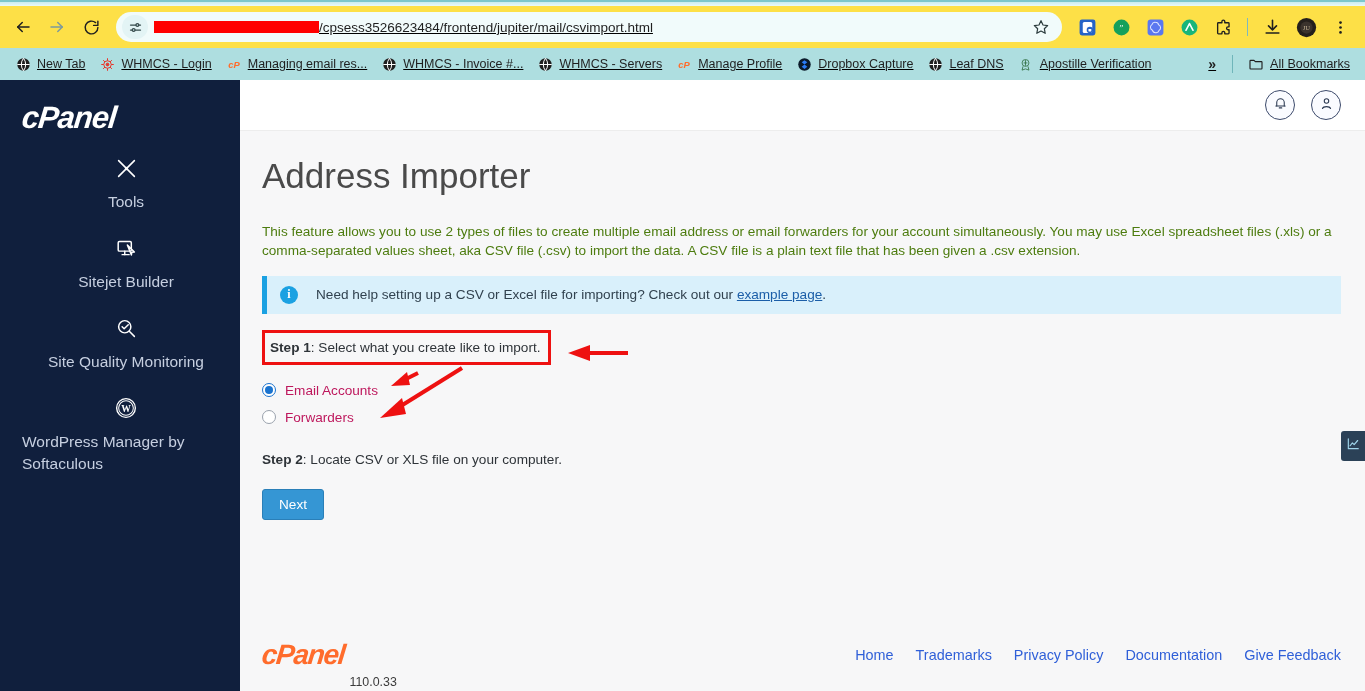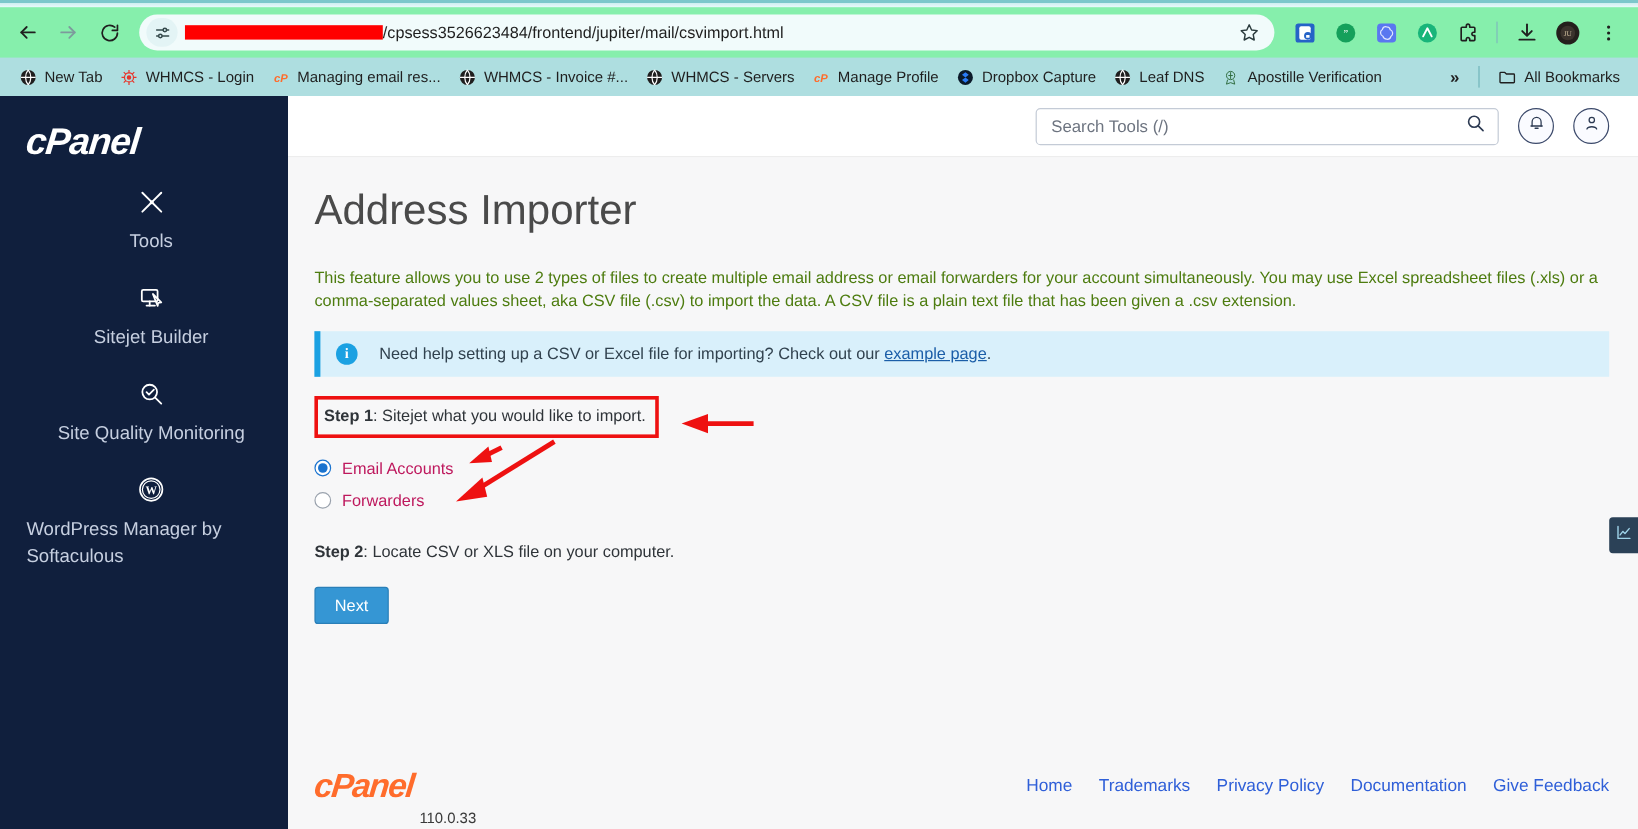--- a/index.html
+++ b/index.html
@@ -7,22 +7,23 @@
     margin: 0; padding: 0;
     width: 1365px; height: 691px;
     overflow: hidden;
     font-family: "Liberation Sans", sans-serif;
     background: #ffffff;
   }
 
   
   #browser-chrome {
     width: 1365px;
-    background: #86efac;
+    background: #fde047;
     position: relative;
+    text-decoration: underline;
   }
   #tabstrip-sliver {
     height: 6px;
     width: 100%;
     background: linear-gradient(to bottom, #7cc7cb 0%, #7cc7cb 40%, #cdeef0 41%, #e9f9fa 100%);
   }
   #toolbar {
     height: 42px;
     display: flex;
     align-items: center;
@@ -631,29 +632,20 @@
             <text x="12" y="16.2" font-size="10.5" font-weight="bold" fill="#fff" text-anchor="middle" font-family="Liberation Serif, serif">W</text>
           </svg>
       </span>
       <span class="si-label">WordPress Manager by Softaculous</span>
     </div>
   </nav>
 
   <div id="main">
 
     <div id="main-header">
-      <div id="search-box">
-        <input id="search-input" type="text" placeholder="Search Tools (/)" style="">
-        <span>
-          <svg width="17" height="17" viewBox="0 0 24 24" fill="none" stroke="#2c3a52" stroke-width="1.9" stroke-linecap="round">
-              <circle cx="10.5" cy="10.5" r="6.5"></circle>
-              <path d="M15.3 15.3L21 21"></path>
-            </svg>
-        </span>
-      </div>
       <div class="hdr-circle">
         <span>
           <svg width="15" height="15" viewBox="0 0 24 24" fill="none" stroke="#2c3a52" stroke-width="1.7" stroke-linecap="round" stroke-linejoin="round">
               <path d="M6 16V10.5a6 6 0 0 1 12 0V16"></path>
               <path d="M4.5 16h15"></path>
               <path d="M10 19h4"></path>
             </svg>
         </span>
       </div>
       <div class="hdr-circle">
@@ -670,21 +662,21 @@
       <h1 id="page-title">Address Importer</h1>
 
       <p id="intro-text">This feature allows you to use 2 types of files to create multiple email address or email forwarders for your account simultaneously. You may use Excel spreadsheet files (.xls) or a comma-separated values sheet, aka CSV file (.csv) to import the data. A CSV file is a plain text file that has been given a .csv extension.</p>
 
       <div id="info-alert">
         <span id="info-icon">i</span>
         <span><span>Need help setting up a CSV or Excel file for importing? Check out our </span><a href="#">example page</a><span>.</span></span>
       </div>
 
       <div id="step1-box">
-        <span class="step-label"><b>Step 1</b><span>: Sitejet what you would like to import.</span></span>
+        <span class="step-label"><b>Step 1</b><span>: Select what you create like to import.</span></span>
       </div>
 
       <div class="radio-row">
         <span class="radio checked"></span>
         <span>Email Accounts</span>
       </div>
       <div class="radio-row">
         <span class="radio"></span>
         <span>Forwarders</span>
       </div>

